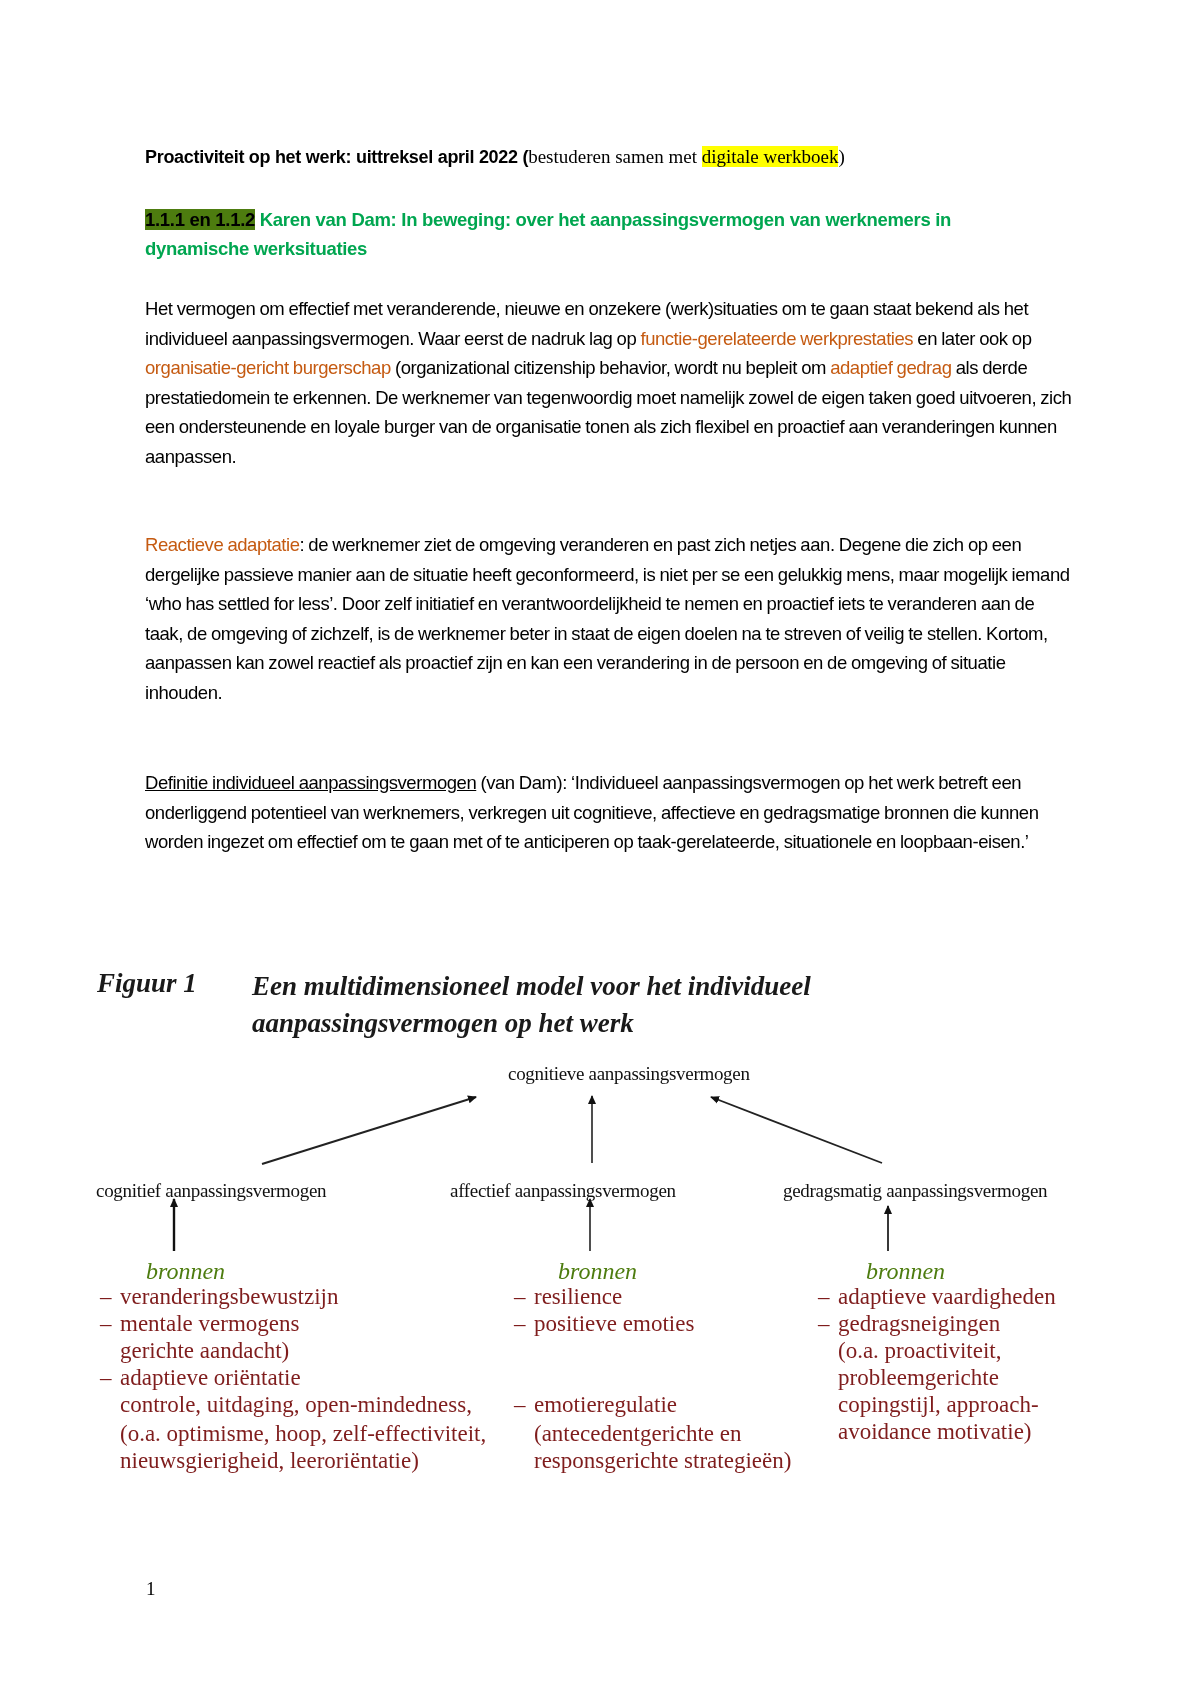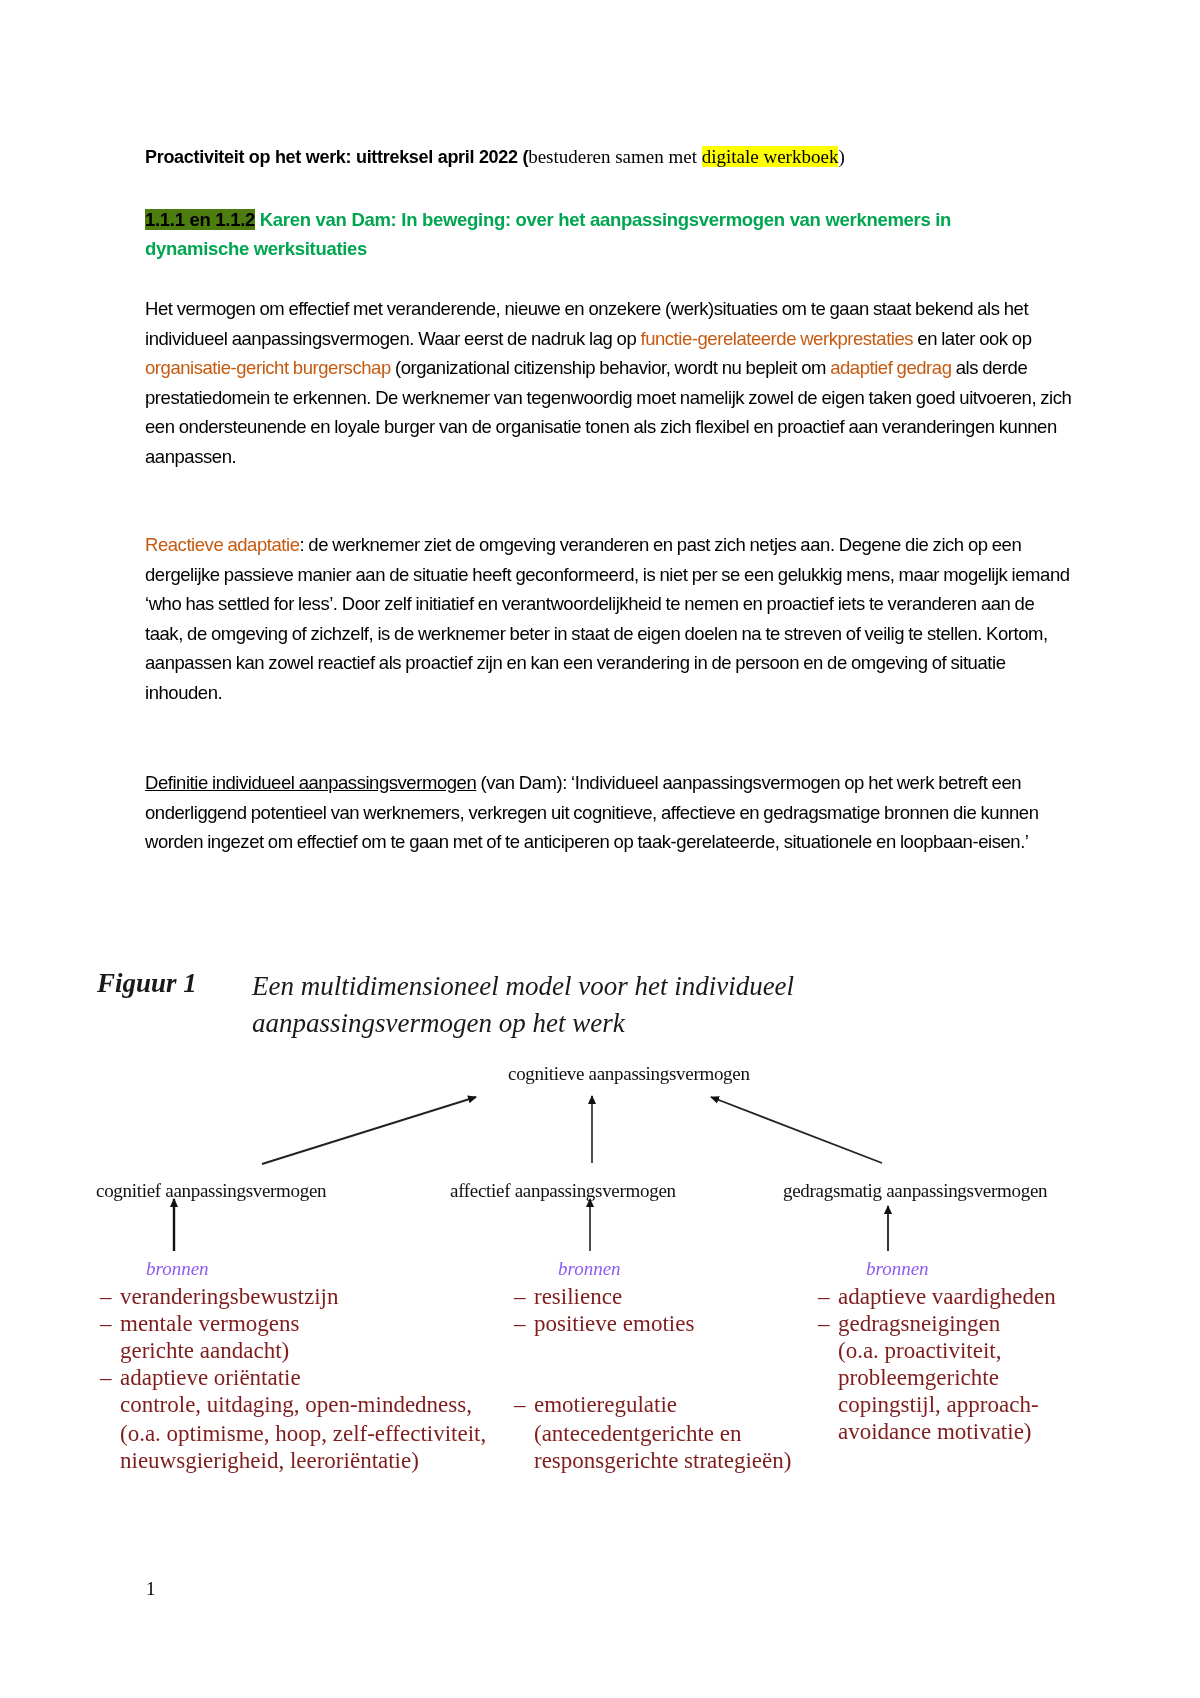--- a/index.html
+++ b/index.html
@@ -16,24 +16,24 @@
   .section-head .num { color: #000; background: #4d7c0f; }
 
   .para { position: absolute; left: 145px; width: 930px; font-family: "Liberation Sans", sans-serif; font-size: 18.5px;
     line-height: 29.6px; color: #000; letter-spacing: -0.45px; word-spacing: -0.5px; }
   .orange { color: #c55a11; }
   .uline { text-decoration: underline; margin-top: 46px; }
 
   .fig-label { position: absolute; left: 97px; top: 968px; font-family: "Liberation Serif", serif; font-style: italic;
     font-weight: bold; font-size: 27px; color: #1a1a1a; }
   .fig-title { position: absolute; left: 252px; top: 968px; width: 700px; font-family: "Liberation Serif", serif;
-    font-style: italic; font-weight: normal; font-size: 27px; line-height: 37px; color: #1a1a1a; }
+    font-style: italic; font-weight: bold; font-size: 27px; line-height: 37px; color: #1a1a1a; }
 
   .node { position: absolute; font-family: "Liberation Serif", serif; font-size: 19px; color: #111; white-space: nowrap; letter-spacing: -0.3px; }
-  .bronnen { position: absolute; font-family: "Liberation Serif", serif; font-style: italic; font-size: 19px; color: #8b5cf6; }
+  .bronnen { position: absolute; font-family: "Liberation Serif", serif; font-style: italic; font-size: 24px; color: #4d7c0f; }
   .list { position: absolute; font-family: "Liberation Serif", serif; font-size: 23px; line-height: 27px; color: #7f1d1d; }
   .list .item { white-space: nowrap; }
   .list .sub { padding-left: 20px; white-space: nowrap; }
   .list .dash { display: inline-block; width: 20px; }
 
   .pagenum { position: absolute; left: 146px; top: 1578px; font-family: "Liberation Serif", serif; font-size: 19px; color: #000; }
   svg.arrows { position: absolute; left: 0; top: 0; }
 </style>
 </head>
 <body>

